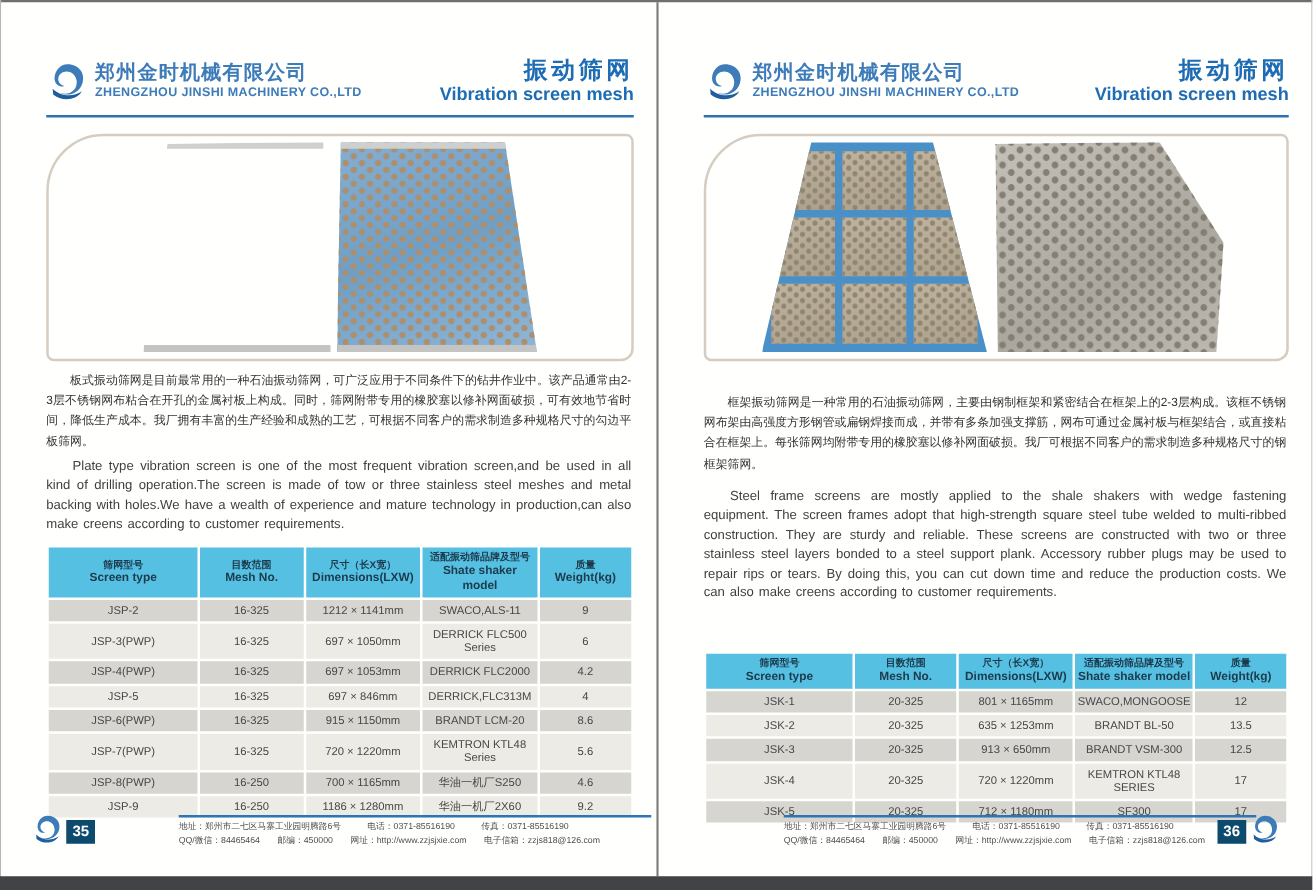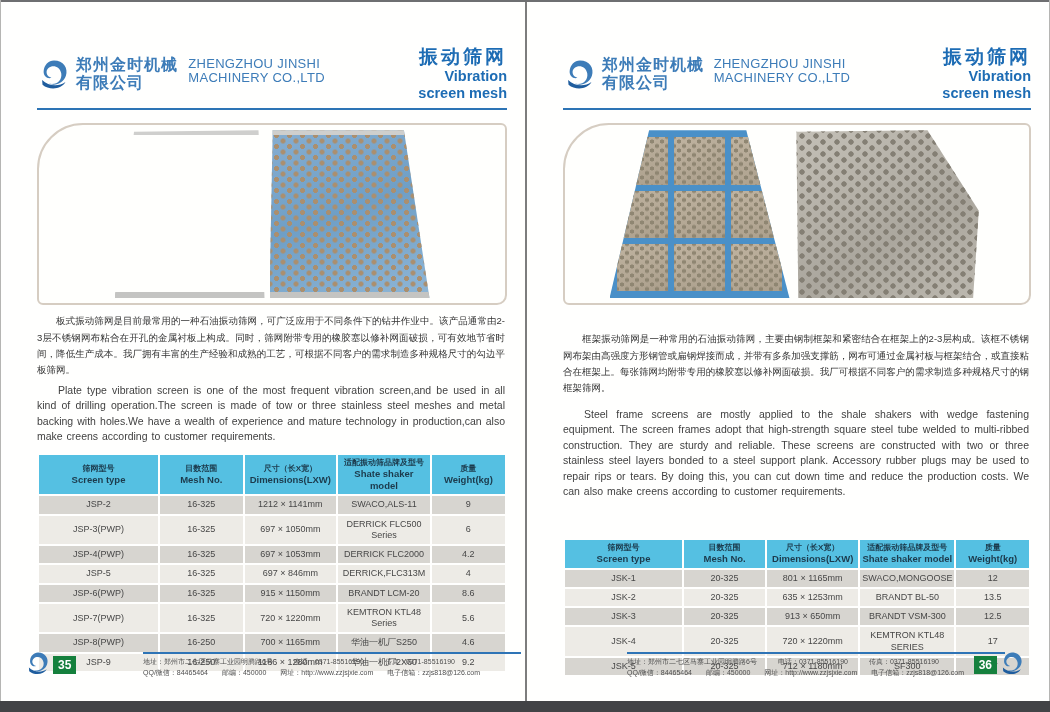--- a/index.html
+++ b/index.html
@@ -19,23 +19,23 @@
 
   .page { position: absolute; top: 2px; height: 699px; background: #fffffe; }
   #page-35 { left: 1px;  width: 524px; }
   #page-36 { left: 527px; width: 522px; }
   .content { padding: 0 18px 0 36px; }
 
   
   .header-row { margin-top: 44px; display: flex; justify-content: space-between; align-items: center; }
   .brand { display: flex; align-items: center; gap: 5px; }
   .brand-logo svg { display: block; }
-  .brand-text { display: flex; flex-direction: row; line-height: 1.1; }
+  .brand-text { display: flex; flex-direction: column; line-height: 1.1; }
   .company-cn { font-size: 16px; font-weight: bold; color: #3d7cb8; letter-spacing: 1px; }
-  .company-en { font-size: 13px; font-weight: normal; color: #3d7cb8; letter-spacing: 0.3px; margin-top: 1px; }
+  .company-en { font-size: 10px; font-weight: bold; color: #3d7cb8; letter-spacing: 0.3px; margin-top: 1px; }
   .title-block { text-align: right; color: #1d6cb4; line-height: 1.15; margin-left: 32px; }
   .title-cn { font-size: 19px; font-weight: bold; letter-spacing: 3px; }
   .title-en { font-size: 14.5px; font-weight: bold; }
   .header-rule { height: 2px; background: #2d74b5; margin-top: 7px; }
 
   
   .photo-frame {
     margin-top: 13px; height: 178px; position: relative;
     border: 2px solid #d6cdc2; border-radius: 46px 6px 10px 6px;
     background: #fffffd; overflow: hidden;
@@ -100,21 +100,21 @@
   .th-en { display: block; font-size: 9.5px; font-weight: bold; line-height: 1.25; }
   .spec-table td { font-size: 9px; color: #474747; text-align: center; padding: 3px 2px; line-height: 1.25; }
   .spec-table tbody tr:nth-child(odd)  td { background: #d7d5d0; }
   .spec-table tbody tr:nth-child(even) td { background: #edebe6; }
 
   
   .page-footer { position: absolute; left: 0; right: 0; top: 648px; height: 44px; }
   .footer-brand { position: absolute; display: flex; align-items: center; gap: 2px; }
   .footer-brand.at-left  { left: 24px; top: 0; }
   .footer-brand.at-right { right: 24px; top: 0; margin-left: 26px; }
-  .page-num { background: #15803d; color: #ffffff; font-size: 12px; font-weight: bold;
+  .page-num { background: #0c4a6e; color: #ffffff; font-size: 12px; font-weight: bold;
     padding: 2px 5px; line-height: 1.2; }
   .contact { position: absolute; top: 2px; width: 378px; border-top: 2px solid #2e74b6;
     padding-top: 3px; font-size: 7px; color: #4f4f4f; line-height: 1.55; }
   #page-35 .contact { left: 142px; }
   #page-36 .contact { left: 100px; }
 </style>
 </head>
 <body>
 
 <div class="edge-top"></div>

